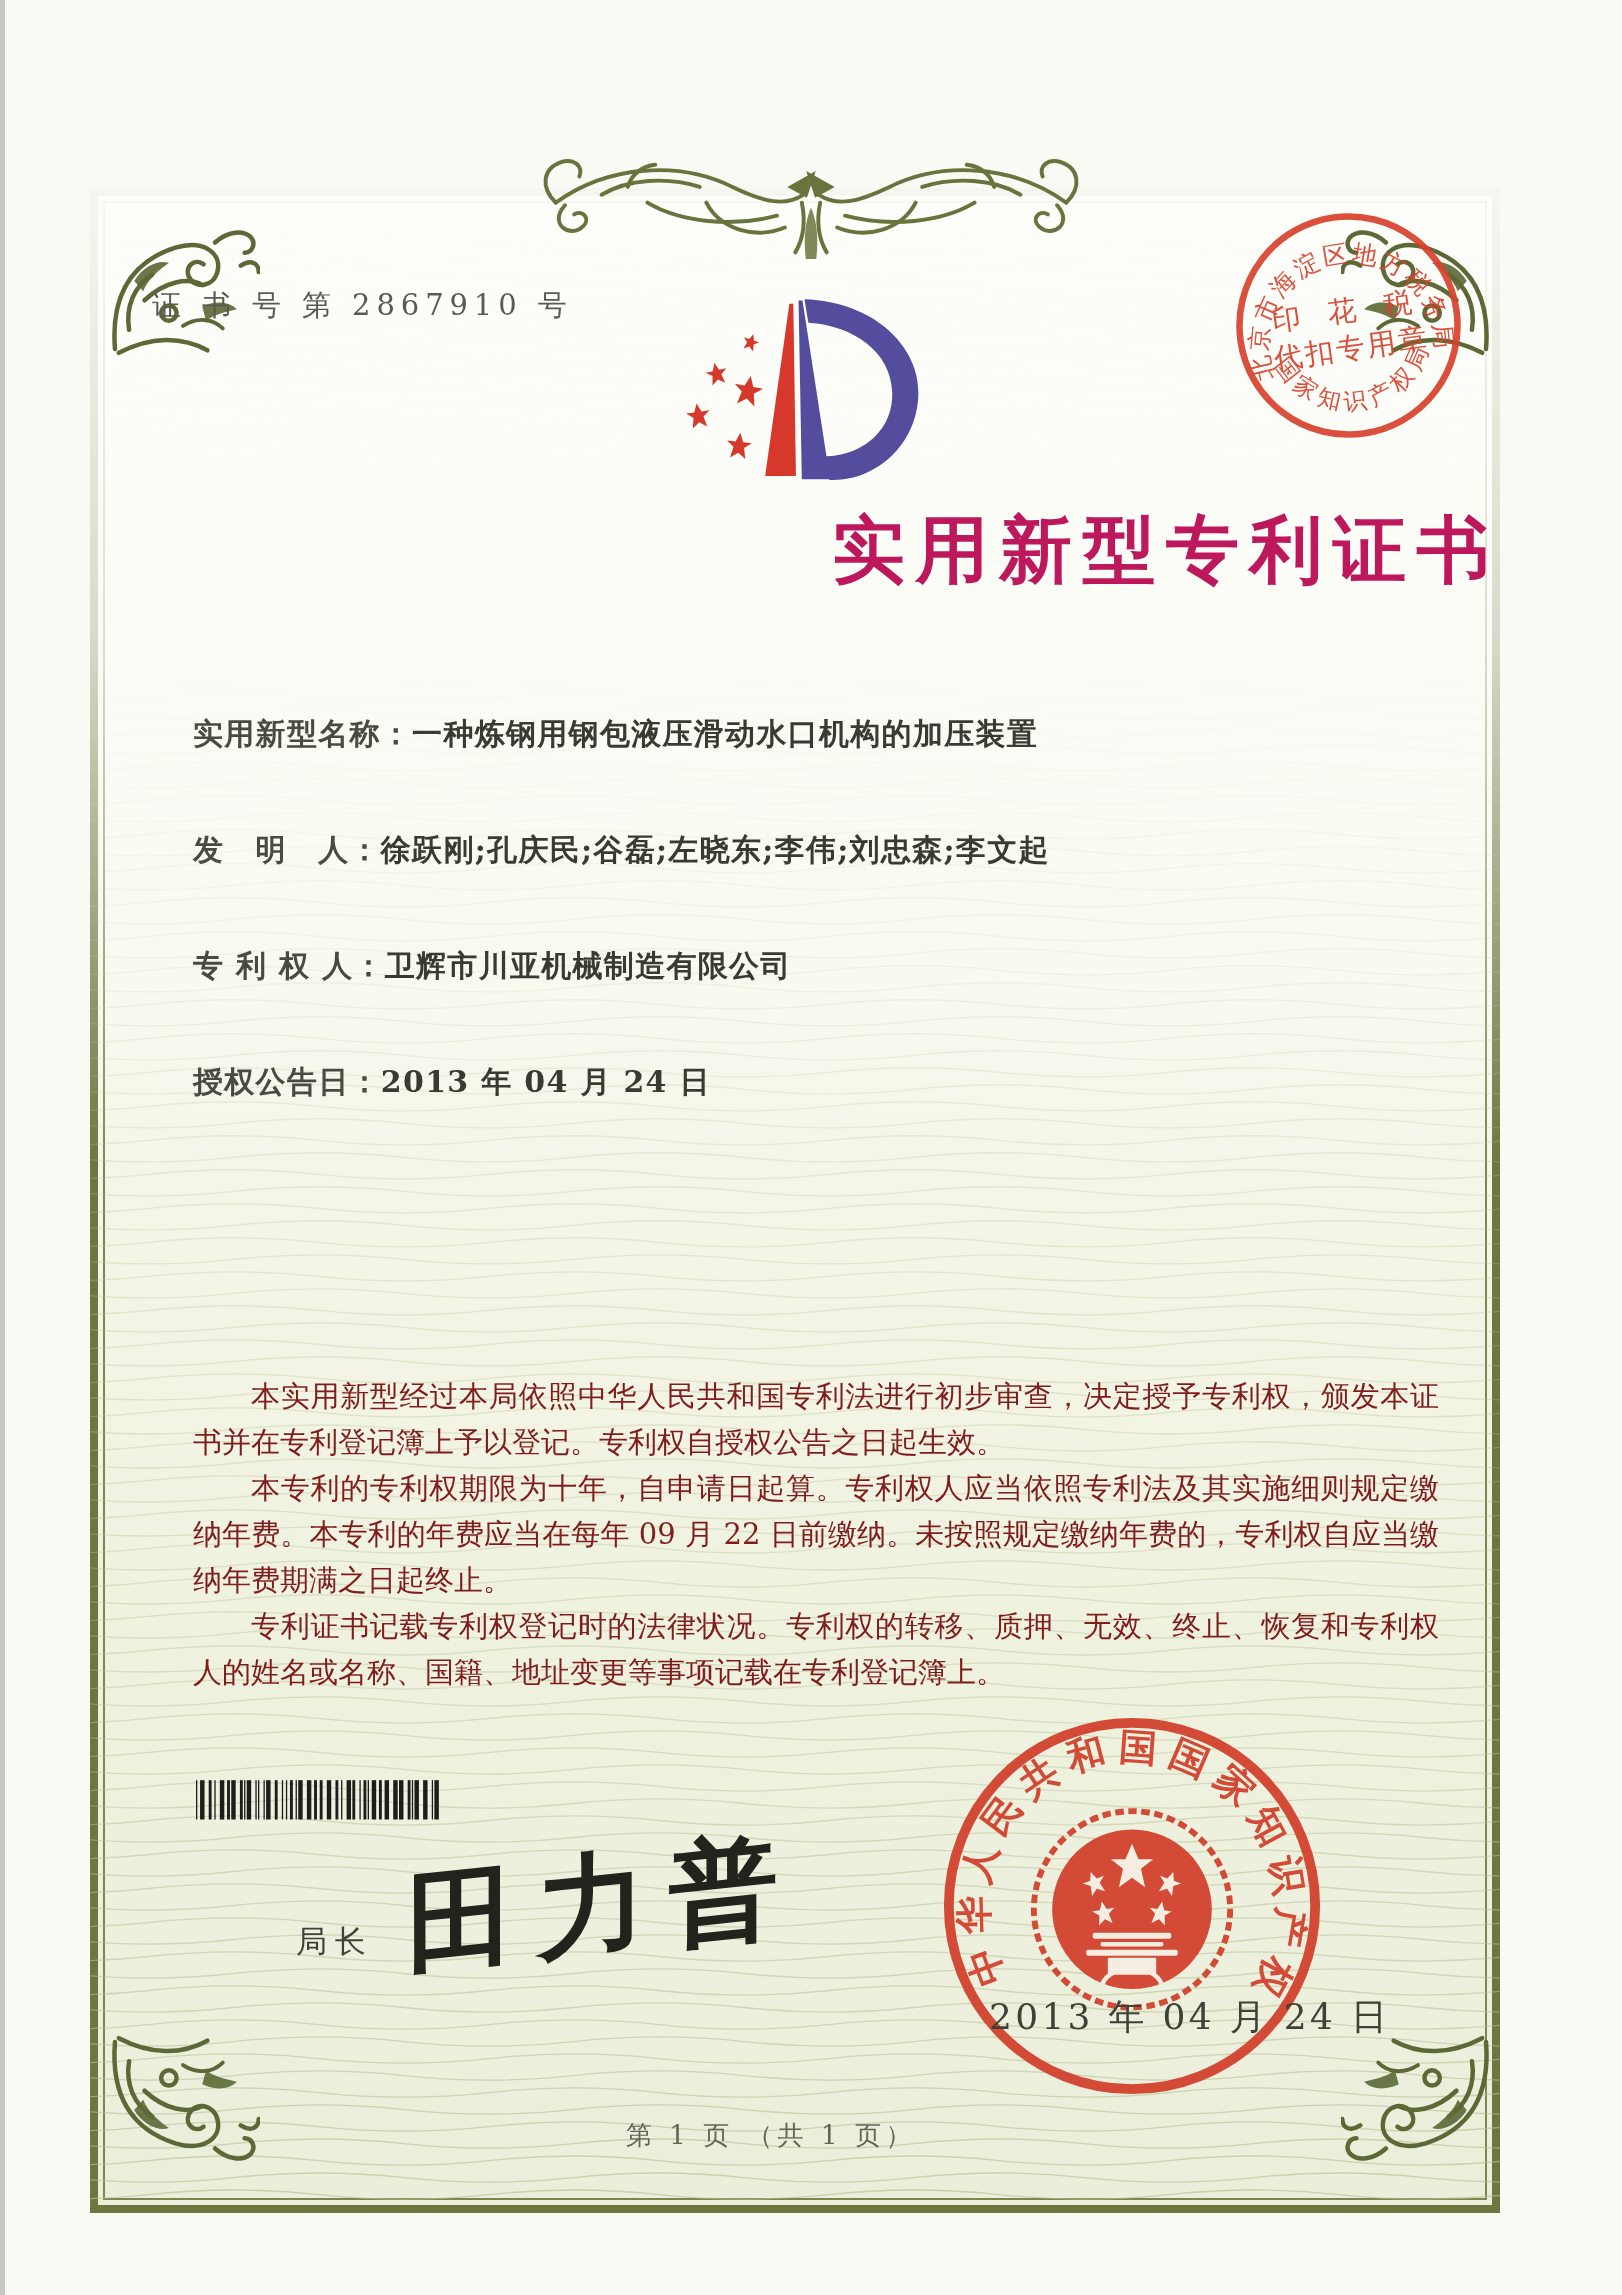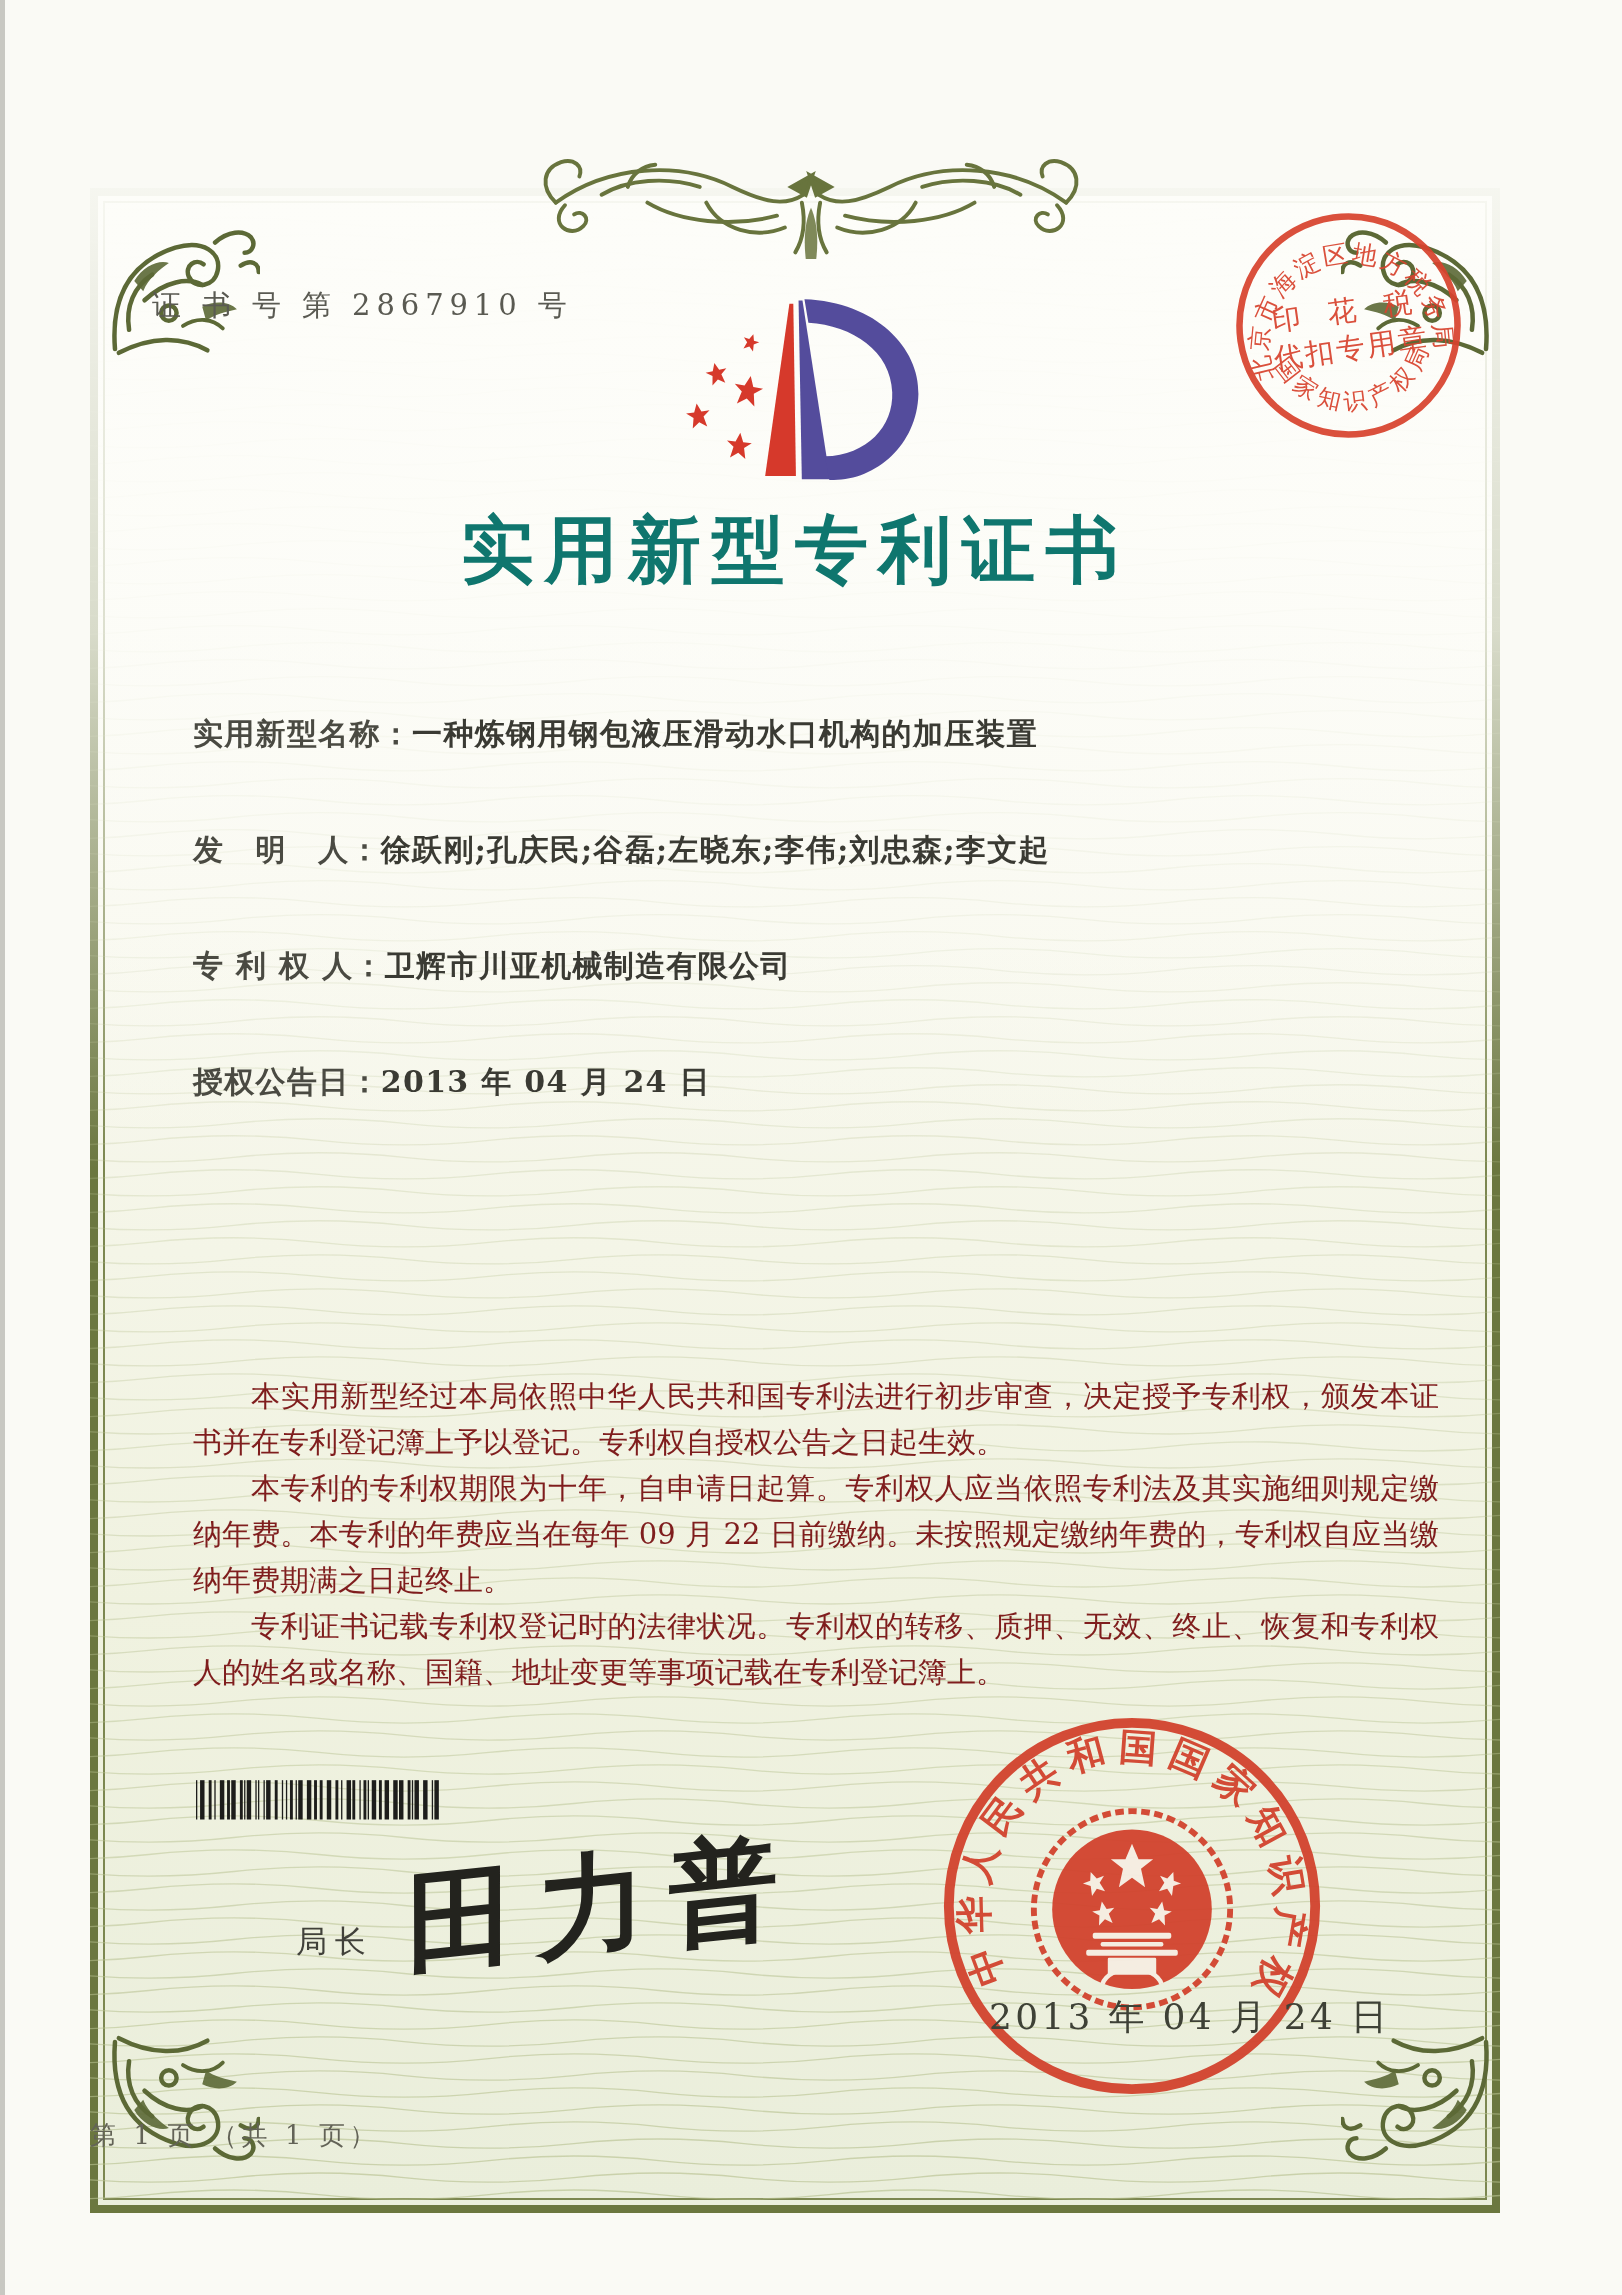--- a/index.html
+++ b/index.html
@@ -27,22 +27,22 @@
   }
   .orn{position:absolute;z-index:3;pointer-events:none;}
   
   .content{position:absolute;inset:0;z-index:5;}
   .cert-no{
     position:absolute;left:152px;top:286px;font-size:29px;letter-spacing:5.9px;color:#5a5a52;
   }
   .logo{position:absolute;left:680px;top:286px;width:262px;height:211px;}
   .tax-stamp{position:absolute;left:1231px;top:208px;width:235px;height:235px;transform:rotate(-8deg);opacity:.93;}
   .title{
-    position:absolute;left:90px;top:502px;width:1410px;text-align:center;
-    font-size:73px;font-weight:700;color:#0f766e;letter-spacing:10.5px;
+    position:absolute;left:90px;top:502px;width:1410px;text-align:right;
+    font-size:73px;font-weight:700;color:#be185d;letter-spacing:10.5px;
   }
   .fields{
     position:absolute;left:193px;top:714px;width:1256px;
     display:flex;flex-direction:column;gap:77px;font-weight:bold;
   }
   .field-row{font-size:30px;line-height:39px;color:#3f3f38;letter-spacing:1.3px;white-space:nowrap;}
   .field-label{color:#4a4a42;}
   .field-value{color:#3a3a33;}
   .body-text{
     position:absolute;left:193px;top:1373px;width:1246px;
@@ -56,21 +56,21 @@
   .sig-name{
     position:absolute;left:405px;top:1831px;font-size:110px;font-weight:700;color:#23231e;
     transform:rotate(-6deg) skewX(-6deg);letter-spacing:22px;
     font-family:"DejaVu Serif",serif;
   }
   .seal{position:absolute;left:939px;top:1713px;width:386px;height:386px;z-index:6;opacity:.95;}
   .seal-date{
     position:absolute;left:989px;top:1993px;z-index:7;font-size:36px;letter-spacing:3.3px;color:#3e4136;
   }
   .footer{
-    position:absolute;left:90px;top:2118px;width:1362px;text-align:left;z-index:7;
+    position:absolute;left:90px;top:2118px;width:1362px;text-align:center;z-index:7;
     font-size:26px;letter-spacing:4.6px;color:#636357;
   }
   .seal text,.tax-stamp text{font-family:"DejaVu Serif",serif;}
 </style>
 </head>
 <body>
 
 <div class="page">
   <div class="scan-edge"></div>
 

